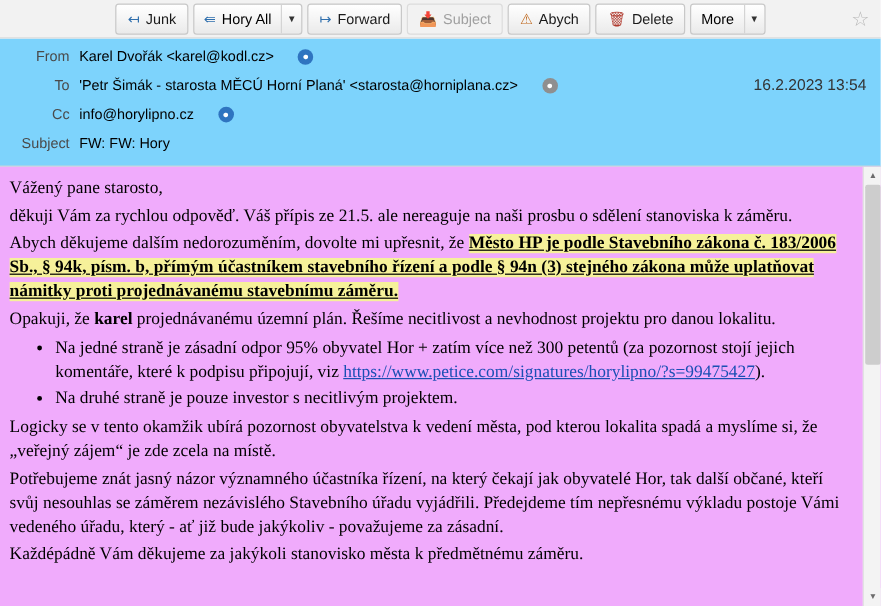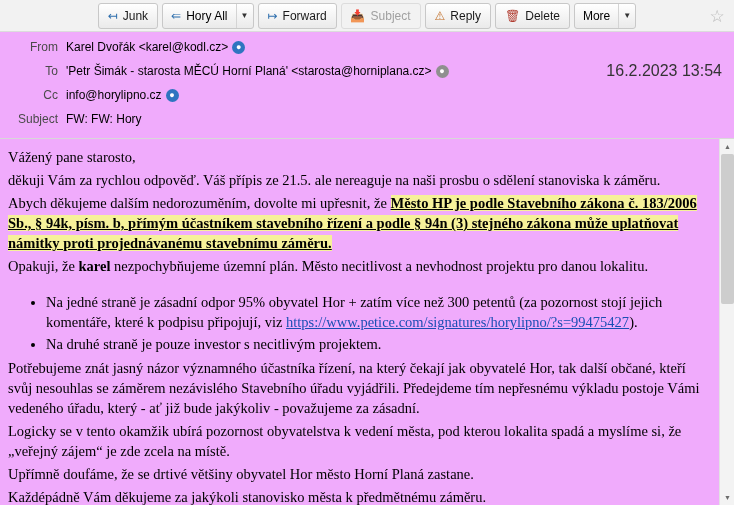--- a/index.html
+++ b/index.html
@@ -105,21 +105,21 @@
   .ico-reply { color: #2f6fad; }
   .ico-replyall { color: #2f6fad; }
   .ico-forward { color: #2f6fad; }
   .ico-archive { color: #9a9a9a; }
   .ico-junk { color: #c06a20; }
   .ico-delete { color: #b03a2e; }
 
   
   .header {
     padding: 6px 8px 8px 8px;
-    background: #f0abfc;
+    background: #7dd3fc;
     border-bottom: 1px solid #d8d8d8;
     box-sizing: border-box;
   }
   .hrow {
     display: flex;
     align-items: flex-start;
     min-height: 20px;
     margin-bottom: 4px;
     position: relative;
   }
@@ -134,30 +134,30 @@
     box-sizing: border-box;
   }
   .hvalue {
     flex: 1;
     font-size: 12px;
     line-height: 18px;
     color: #000000;
     display: flex;
     align-items: center;
     flex-wrap: wrap;
-    gap: 4px;
+    gap: 20px;
   }
   .hvalue .addr {
     white-space: nowrap;
   }
   .date {
     position: absolute;
     right: 4px;
     top: 0;
-    font-size: 16px;
+    font-size: 13px;
     color: #333333;
     line-height: 18px;
     white-space: nowrap;
   }
   .sec-badge {
     display: inline-block;
     width: 13px;
     height: 13px;
     border-radius: 50%;
     background: #2f74c0;
@@ -190,21 +190,21 @@
     background: #f6f19a;
     font-weight: bold;
     text-decoration: underline;
   }
   .bold { font-weight: bold; }
   .lnk {
     color: #1a4fb4;
     text-decoration: underline;
   }
   ul.bullets {
-    margin: 16px 0 4px 0;
+    margin: 4px 0 4px 0;
     padding-left: 38px;
     list-style: disc;
   }
   ul.bullets li {
     margin-bottom: 2px;
   }
 
   
   .scrollbar {
     position: absolute;
@@ -261,21 +261,21 @@
       <span>Forward</span>
     </div>
 
     <div class="tb-btn disabled">
       <span class="ico ico-archive">📥</span>
       <span>Subject</span>
     </div>
 
     <div class="tb-btn">
       <span class="ico ico-junk">⚠</span>
-      <span>Reply</span>
+      <span>Abych</span>
     </div>
 
     <div class="tb-btn">
       <span class="ico ico-delete">🗑</span>
       <span>Delete</span>
     </div>
 
     <div class="tb-split">
       <span class="main">
         <span>More</span>
@@ -321,33 +321,32 @@
   </div>
 
   <div class="body-wrap">
     <div class="body">
       <p>Vážený pane starosto,</p>
       <p>děkuji Vám za rychlou odpověď. Váš přípis ze 21.5. ale nereaguje na naši prosbu o sdělení stanoviska k záměru.</p>
       <p>
         <span>Abych děkujeme dalším nedorozuměním, dovolte mi upřesnit, že </span><span class="hl">Město HP je podle Stavebního zákona č. 183/2006 Sb., § 94k, písm. b, přímým účastníkem stavebního řízení a podle  § 94n (3) stejného zákona může uplatňovat námitky proti projednávanému stavebnímu záměru.</span>
       </p>
       <p>
-        <span>Opakuji, že </span><span class="bold">karel</span><span> nezpochybňujeme územní plán. Město necitlivost a nevhodnost projektu pro danou lokalitu.</span>
+        <span>Opakuji, že </span><span class="bold">karel</span><span> projednávanému územní plán. Řešíme necitlivost a nevhodnost projektu pro danou lokalitu.</span>
       </p>
       <ul class="bullets">
         <li>
           <span>Na jedné straně je zásadní odpor 95% obyvatel Hor +  zatím více než 300 petentů (za pozornost stojí jejich komentáře, které k podpisu připojují, viz </span><span class="lnk">https://www.petice.com/signatures/horylipno/?s=99475427</span><span>).</span>
         </li>
         <li>
           <span>Na druhé straně je pouze investor s necitlivým projektem.</span>
         </li>
       </ul>
+      <p>Logicky se v tento okamžik ubírá pozornost obyvatelstva k vedení města, pod kterou lokalita spadá a myslíme si, že „veřejný zájem“ je zde zcela na místě.</p>
       <p>Potřebujeme znát jasný názor významného účastníka řízení, na který čekají jak obyvatelé Hor, tak další občané, kteří svůj nesouhlas se záměrem nezávislého Stavebního úřadu vyjádřili. Předejdeme tím nepřesnému výkladu postoje Vámi vedeného úřadu, který - ať již bude jakýkoliv - považujeme za zásadní.</p>
-      <p>Logicky se v tento okamžik ubírá pozornost obyvatelstva k vedení města, pod kterou lokalita spadá a myslíme si, že „veřejný zájem“ je zde zcela na místě.</p>
-      <p>Upřímně doufáme, že se drtivé většiny obyvatel Hor město Horní Planá zastane.</p>
       <p>Každépádně Vám děkujeme za jakýkoli stanovisko města k předmětnému záměru.</p>
       <div class="spacer"></div>
 
     </div>
 
     <div class="scrollbar">
       <div class="scroll-up">▲</div>
       <div class="scroll-thumb"></div>
       <div class="scroll-down">▼</div>
     </div>

